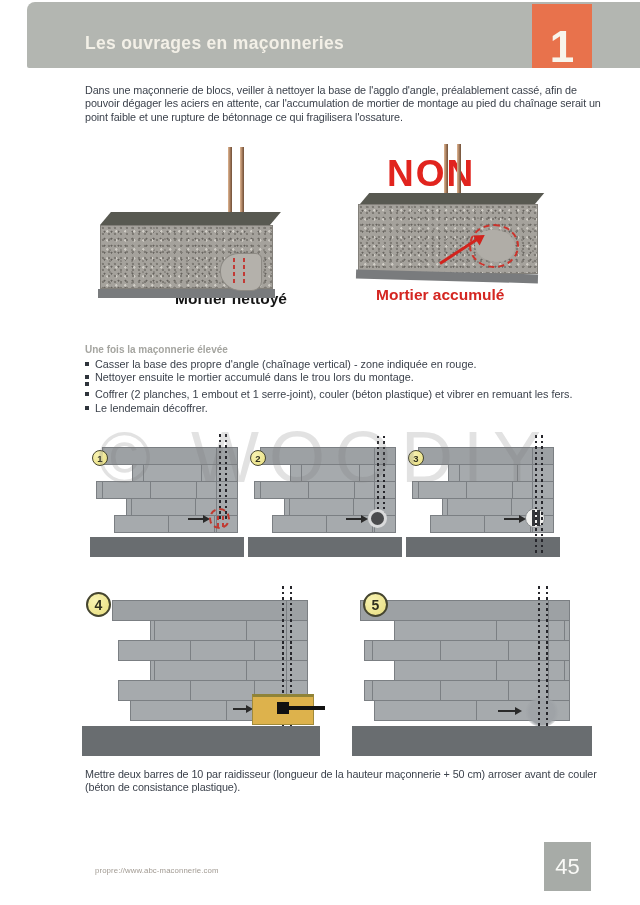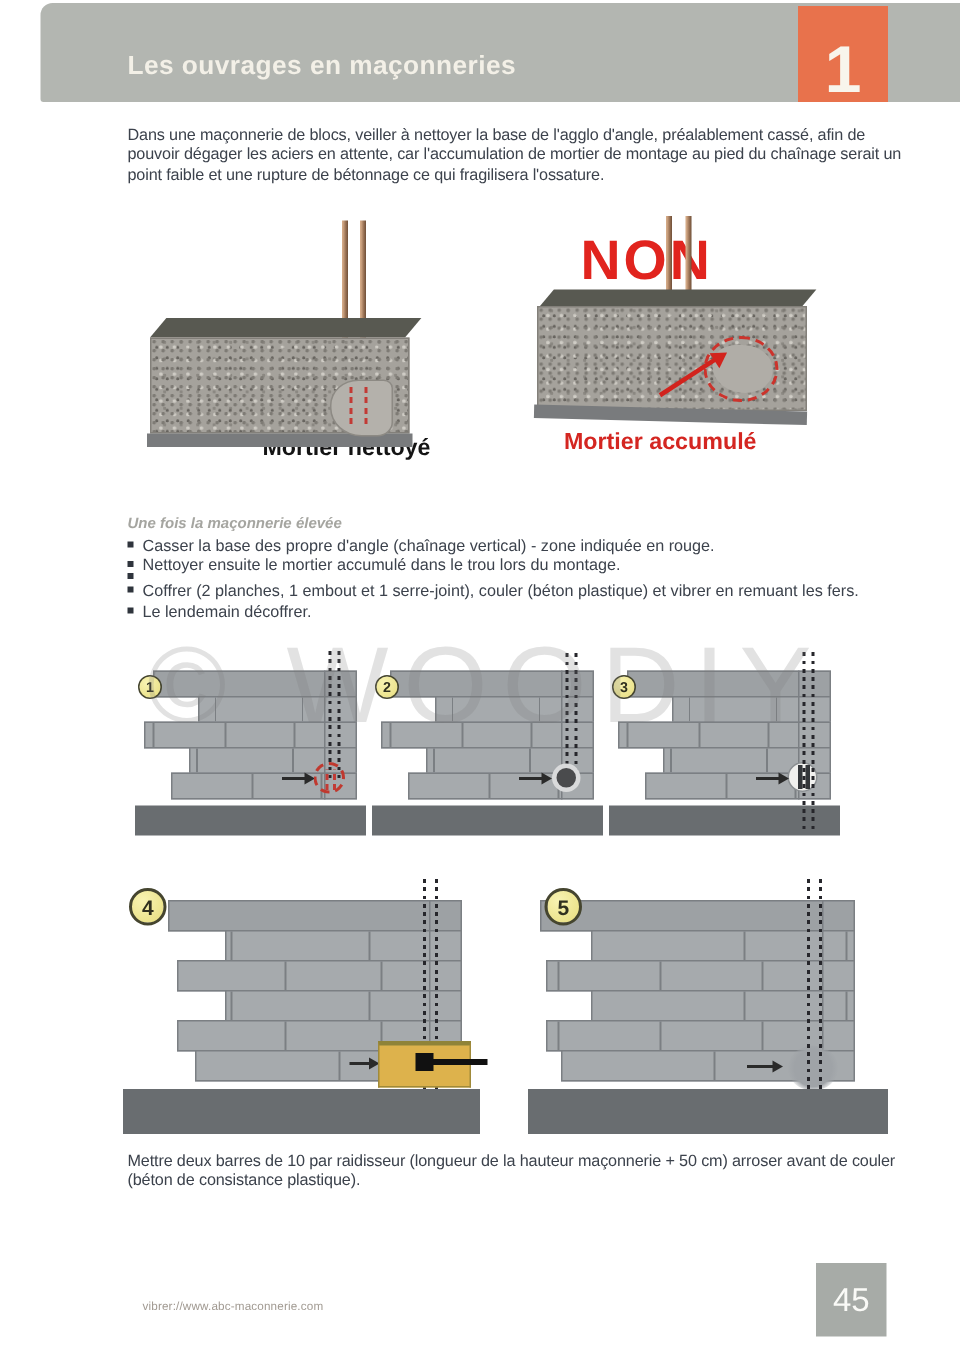--- a/index.html
+++ b/index.html
@@ -12,21 +12,21 @@
   .page-title{position:absolute;left:65px;top:33px;font-size:17.5px;font-weight:bold;
         color:#f3f0e7;letter-spacing:.3px;}
   .chapter-box{position:absolute;left:512px;top:4px;width:60px;height:64px;background:#e8724c;
         display:flex;align-items:flex-end;justify-content:center;}
   .chapter-num{font-size:44px;font-weight:bold;color:#f8f5ec;line-height:.95;}
 
   
   .para{position:absolute;font-size:10.8px;line-height:13.4px;color:#3c424c;letter-spacing:-.1px;}
   #intro{left:65px;top:84px;width:517px;}
   #outro{left:65px;top:768px;width:520px;}
-  .sec-heading{position:absolute;left:65px;top:344px;font-size:10px;font-weight:bold;color:#a5a5a0;font-style:italic;}
+  .sec-heading{position:absolute;left:65px;top:344px;font-size:10px;font-weight:bold;color:#a5a5a0;}
   .bullets{position:absolute;left:65px;top:358px;margin:0;padding:0;list-style:none;}
   .bullets li{font-size:10.8px;line-height:13.2px;color:#3c424c;display:flex;align-items:baseline;}
   .sq{width:4px;height:4px;background:#2f343c;margin-right:6px;flex:0 0 auto;transform:translateY(-2px);}
 
   
   .big-label{position:absolute;font-size:37px;font-weight:bold;letter-spacing:2px;line-height:1;}
   #oui{left:102px;top:155px;color:#2fbe2f;}
   #non{left:367px;top:155px;color:#e1241e;}
   .rod{position:absolute;width:4px;background:linear-gradient(90deg,#d3a986 15%,#9c7456 60%,#6f4f38);z-index:1;}
   .speckle{background-color:#a5a29c;background-image:
@@ -246,18 +246,18 @@
       <div class="chainjoint"></div>
     </div>
   <div class="pour-blob"></div>
   <div class="rebar" style="left:518px;top:585px;height:141px;"></div>
   <div class="rebar" style="left:526px;top:585px;height:141px;"></div>
   <div class="mini-arrow" style="left:478px;top:710px;width:18px;"></div>
   <div class="baseslab" style="left:332px;top:726px;width:240px;height:30px;"></div>
 
   <div id="outro" class="para">Mettre deux barres de 10 par raidisseur (longueur de la hauteur maçonnerie + 50 cm) arroser avant de couler (béton de consistance plastique).</div>
 
-  <div id="f2" class="footer-line">vibrer://www.abc-maconnerie.com</div>
+  <div id="f2" class="footer-line">propre://www.abc-maconnerie.com</div>
   <div class="pagebox">
     <span>45</span>
   </div>
 
 </div>
 
 </body></html>

